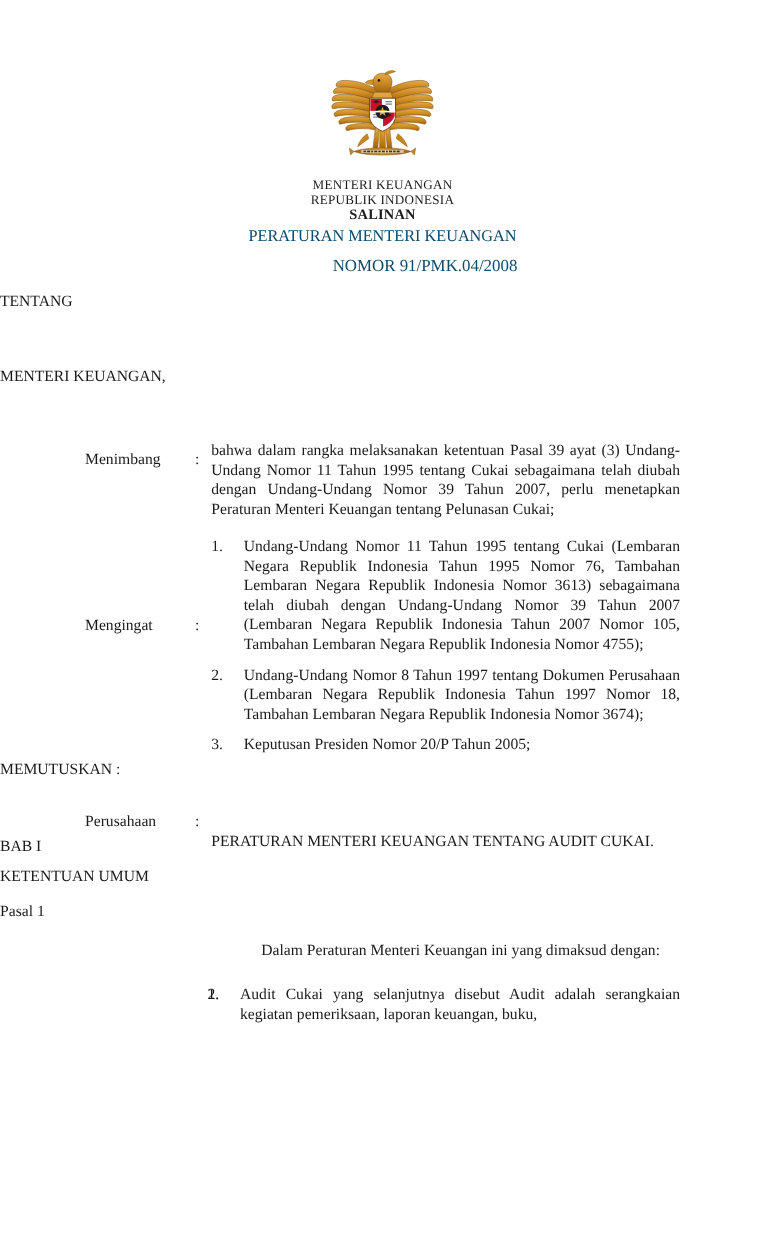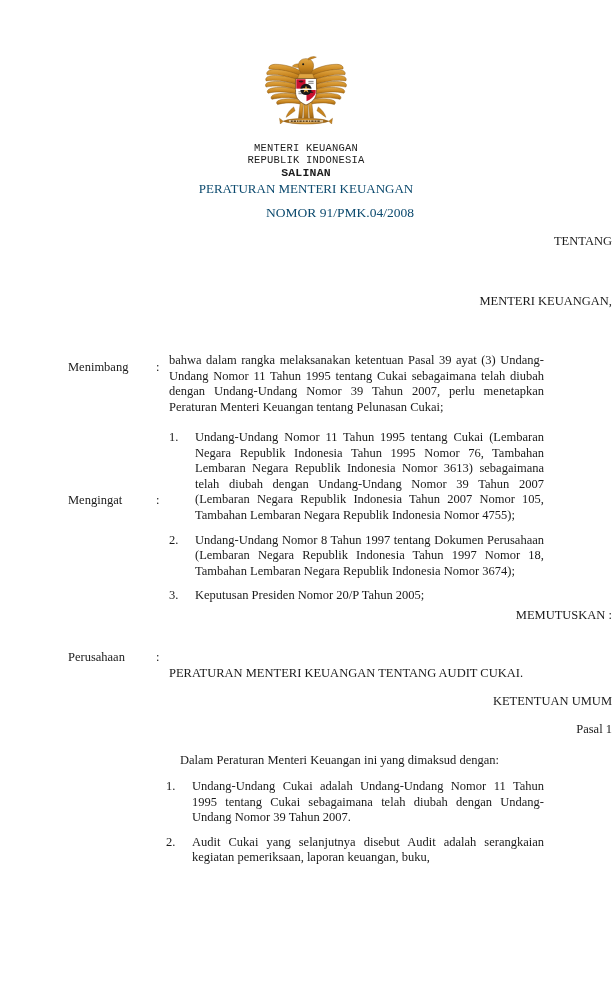--- a/index.html
+++ b/index.html
@@ -41,41 +41,41 @@
   }
 
   
   .hdr {
     position: absolute;
     left: 0;
     width: 612px;
     text-align: center;
   }
   .hdr-sans {
-    font-family: Liberation Mono, monospace;
+    font-family: Liberation Serif, serif;
     font-size: 10.5px;
     letter-spacing: 0.2px;
     line-height: 13.2px;
     color: #1c1c1c;
   }
   .hdr-sans.bold { font-weight: bold; font-size: 11.5px; }
   .hdr-serif {
     font-family: "Liberation Serif", "DejaVu Serif", serif;
     font-size: 13px;
     line-height: 16px;
     color: #0c4a6e;
   }
   .hdr-serif.big { font-size: 13.5px; margin-left: 34px; }
 
   
   .center-line {
     position: absolute;
     left: 0;
     width: 612px;
-    text-align: right;
+    text-align: left;
     font-size: 12.5px;
     line-height: 15px;
   }
 
   
   .clause {
     position: absolute;
     left: 68px;
     width: 476px;
     display: flex;
@@ -128,25 +128,25 @@
     line-height: 15.6px;
   }
 
   .block {
     position: absolute;
     left: 166px;
     width: 378px;
   }
   .para {
     position: absolute;
-    left: 180px;
+    left: 150px;
     width: 378px;
     font-size: 12.5px;
     line-height: 15.6px;
-    text-align: left;
+    text-align: right;
   }
 </style>
 </head>
 <body>
 
 <div class="page">
 
   <div class="emblem-wrap">
     <span class="emblem">
       <svg viewBox="0 0 200 190" width="96" height="90" xmlns="http://www.w3.org/2000/svg">
@@ -277,25 +277,26 @@
   </div>
 
   <div class="center-line" style="top:608px">MEMUTUSKAN :</div>
 
   <div class="clause" style="top:634px">
     <div class="lbl">Perusahaan</div>
     <div class="colon">:</div>
     <div class="body">PERATURAN MENTERI KEUANGAN TENTANG AUDIT CUKAI.</div>
   </div>
 
+  <div class="center-line" style="top:670px">BAB I</div>
   <div class="center-line" style="top:694px">KETENTUAN UMUM</div>
   <div class="center-line" style="top:722px">Pasal 1</div>
 
   <div class="para" style="top:753px">Dalam Peraturan Menteri Keuangan ini yang dimaksud dengan:</div>
 
   <div class="block" style="top:779px">
     <ol class="numlist" id="definition-list">
-        <li><span class="num">1.</span><span>Undang-Undang Cukai adalah Undang-Undang Nomor 11 Tahun 1995 tentang Cukai sebagaimana telah diubah dengan Undang-Undang Nomor 39 Tahun 2007.</span></li>
+        <li><span class="num">1.</span></li>
         <li><span class="num">2.</span><span>Audit Cukai yang selanjutnya disebut Audit adalah serangkaian kegiatan pemeriksaan, laporan keuangan, buku,</span></li>
       </ol>
   </div>
 
 </div>
 
 </body></html>

